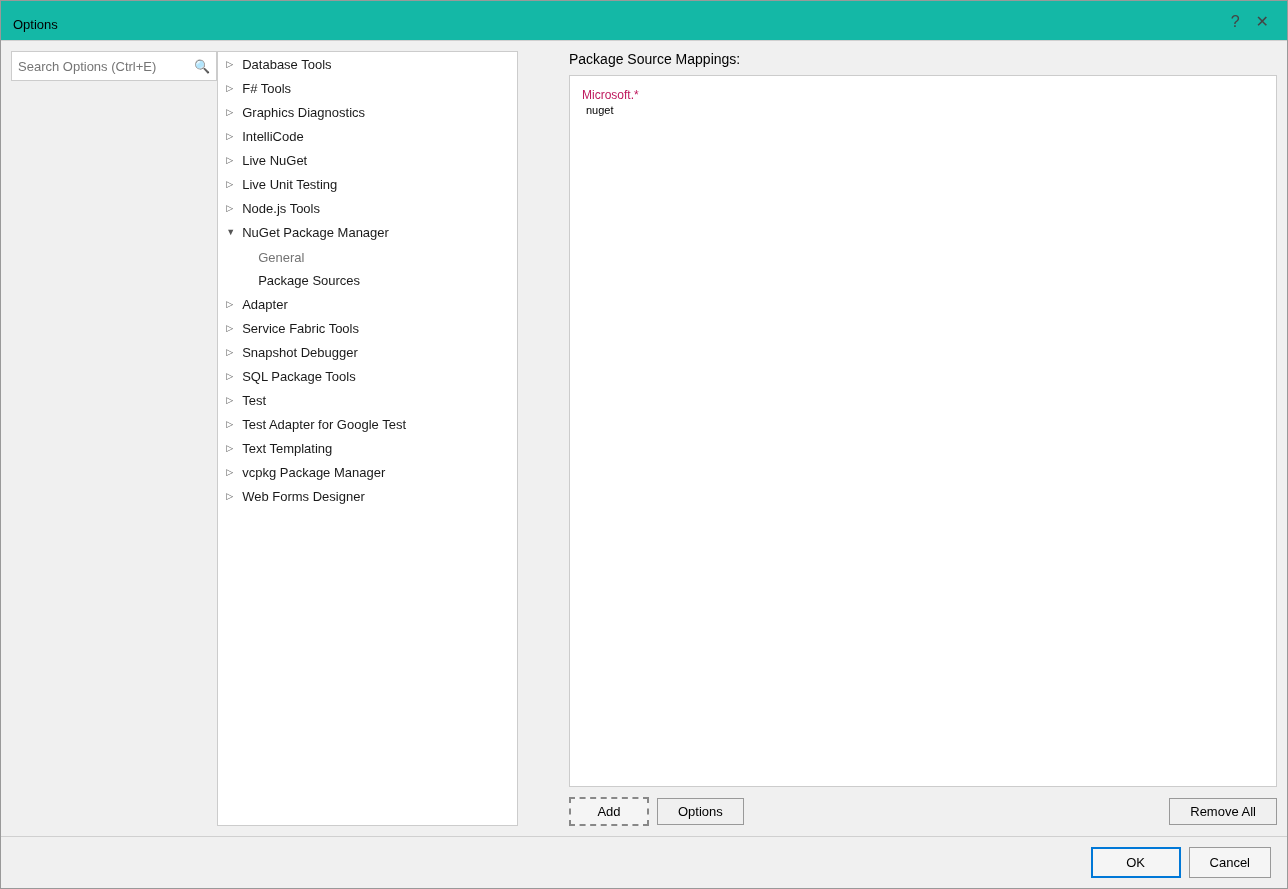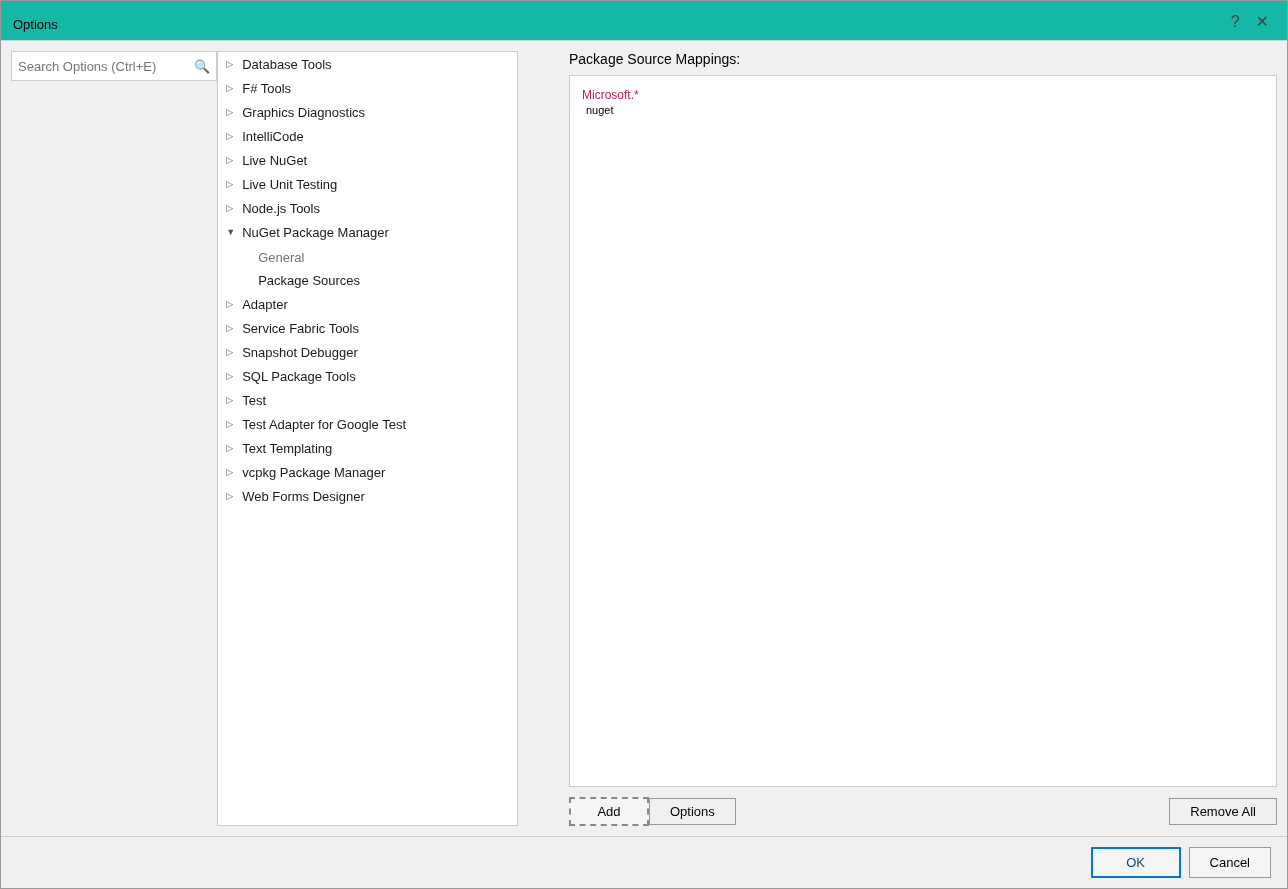--- a/index.html
+++ b/index.html
@@ -119,20 +119,21 @@
       color: #be185d;
       margin-bottom: 2px;
     }
     .mapping-sub {
       font-size: 11px;
       color: #000;
       padding-left: 4px;
     }
     .mapping-buttons {
       display: flex;
+      gap: 8px;
       align-items: center;
     }
     .btn {
       padding: 5px 20px;
       font-size: 13px;
       font-family: 'Segoe UI', sans-serif;
       background: #f0f0f0;
       border: 1px solid #999;
       cursor: pointer;
       color: #000;
@@ -152,21 +153,21 @@
       gap: 8px;
       border-top: 1px solid #d0d0d0;
     }
     .btn-ok {
       border: 2px solid #0078d7;
       background: #f5f5f5;
       padding: 6px 28px;
       font-size: 13px;
       font-family: 'Segoe UI', sans-serif;
       cursor: pointer;
-      color: #0c4a6e;
+      color: #000000;
       min-width: 90px;
     }
     .btn-cancel {
       border: 1px solid #999;
       background: #f5f5f5;
       padding: 6px 20px;
       font-size: 13px;
       font-family: 'Segoe UI', sans-serif;
       cursor: pointer;
       color: #000;

